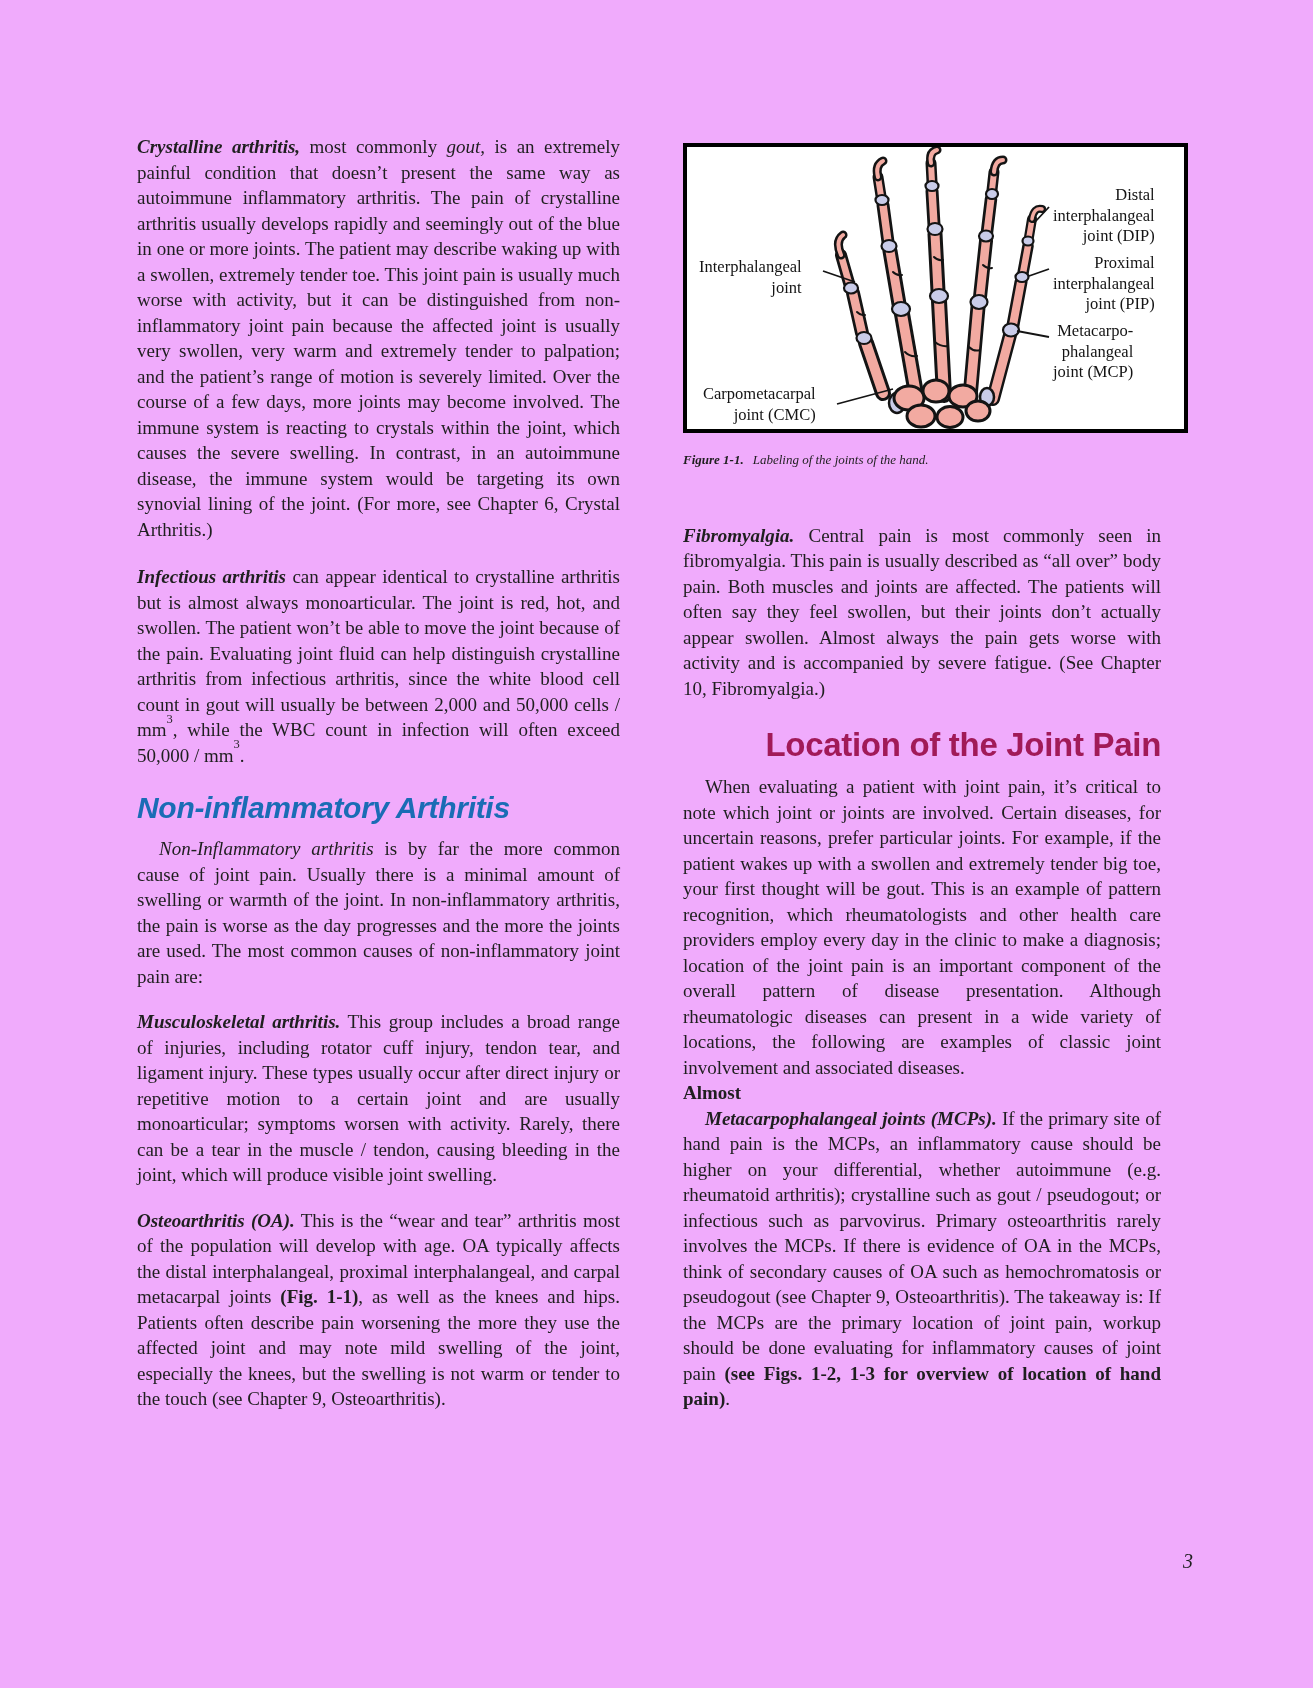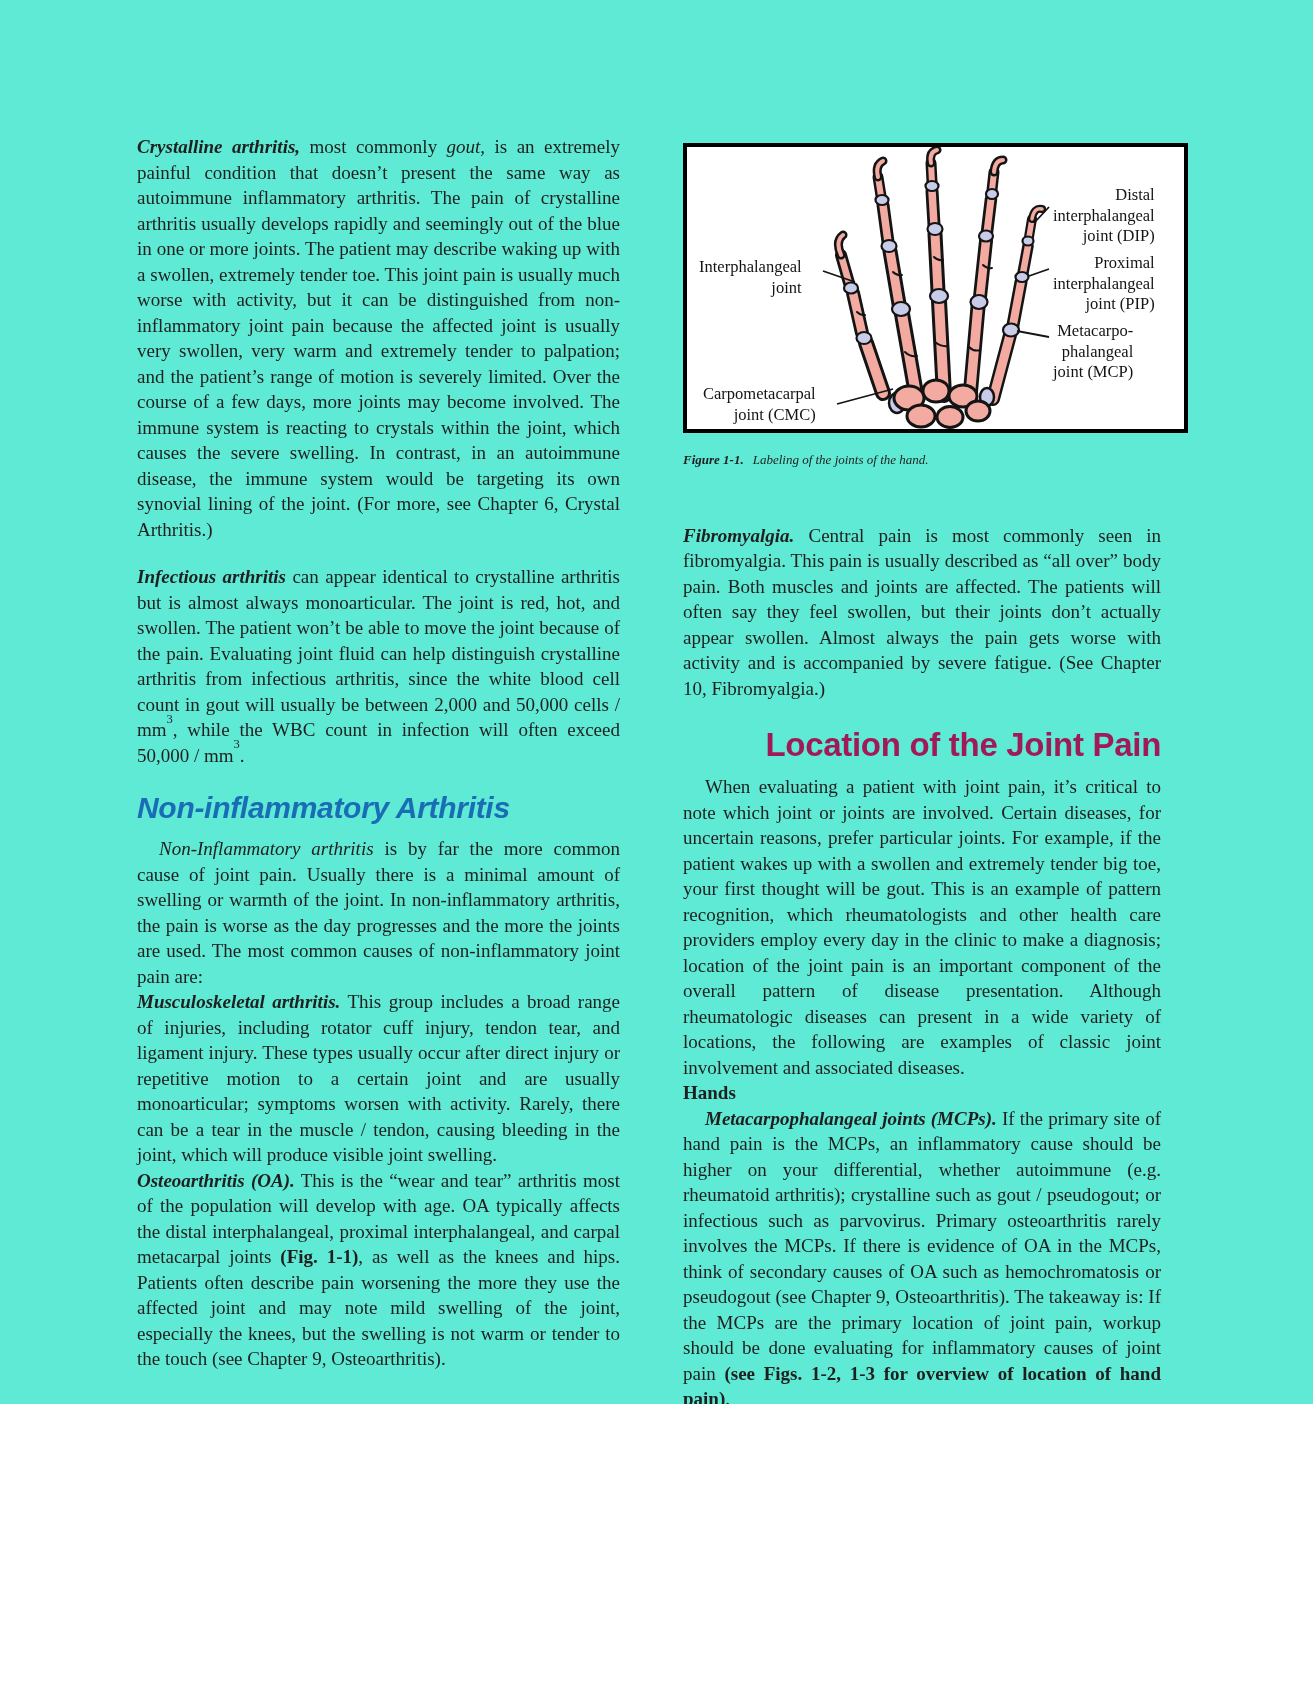--- a/index.html
+++ b/index.html
@@ -1,25 +1,25 @@
 <!DOCTYPE html>
 <html><head>
 <meta charset="utf-8">
 <style>
   html,body { margin:0; padding:0; background:#ffffff; }
   .page {
-    position:relative; width:1313px; height:1404px; background:#5eead4;
+    position:relative; width:1313px; height:1688px; background:#f0abfc;
     font-family:"Liberation Serif", serif; color:#1f1f1f; overflow:hidden;
   }
   .col { position:absolute; text-align:justify; font-size:19px; line-height:25.5px; }
   .col-left  { left:137px; top:134px; width:483px; }
   .col-right { left:683px; top:143px; width:478px; }
   p { margin:0; }
   .gap       { margin-top:22px; }
-  .gap-sm    { }
+  .gap-sm    { margin-top:20px; }
   .lead      { font-weight:bold; font-style:italic; }
   .it        { font-style:italic; }
   .b         { font-weight:bold; }
   .indent    { text-indent:22px; }
   sup.s      { font-size:12.5px; position:relative; top:-6px; line-height:0; }
   .h-blue {
     font-family:"Liberation Sans", sans-serif; font-style:italic; font-weight:bold;
     font-size:30px; line-height:36px; color:#1a6cb5; letter-spacing:-0.3px;
     margin-top:22px; margin-bottom:10px; text-align:left;
   }
@@ -211,20 +211,20 @@
     </div>
 
     <div class="fig-caption"><span class="cap-label">Figure 1-1.</span><span class="cap-text">Labeling of the joints of the hand.</span></div>
 
     <p><span class="lead">Fibromyalgia.</span><span> Central pain is most commonly seen in fibromyalgia. This pain is usually described as “all over” body pain. Both muscles and joints are affected. The patients will often say they feel swollen, but their joints don’t actually appear swollen. Almost always the pain gets worse with activity and is accompanied by severe fatigue. (See Chapter 10, Fibromyalgia.)</span></p>
 
     <div class="h-red">Location of the Joint Pain</div>
 
     <p class="indent">When evaluating a patient with joint pain, it’s critical to note which joint or joints are involved. Certain diseases, for uncertain reasons, prefer particular joints. For example, if the patient wakes up with a swollen and extremely tender big toe, your first thought will be gout. This is an example of pattern recognition, which rheumatologists and other health care providers employ every day in the clinic to make a diagnosis; location of the joint pain is an important component of the overall pattern of disease presentation. Although rheumatologic diseases can present in a wide variety of locations, the following are examples of classic joint involvement and associated diseases.</p>
 
-    <p class="subhead">Hands</p>
+    <p class="subhead">Almost</p>
 
     <p class="indent"><span class="lead">Metacarpophalangeal joints (MCPs).</span><span> If the primary site of hand pain is the MCPs, an inflammatory cause should be higher on your differential, whether autoimmune (e.g. rheumatoid arthritis); crystalline such as gout / pseudogout; or infectious such as parvovirus. Primary osteoarthritis rarely involves the MCPs. If there is evidence of OA in the MCPs, think of secondary causes of OA such as hemochromatosis or pseudogout (see Chapter 9, Osteoarthritis). The takeaway is: If the MCPs are the primary location of joint pain, workup should be done evaluating for inflammatory causes of joint pain </span><span class="b">(see Figs. 1-2, 1-3 for overview of location of hand pain)</span><span>.</span></p>
 
   </div>
 
   <div class="page-number">3</div>
 </div>
 
 </body></html>

